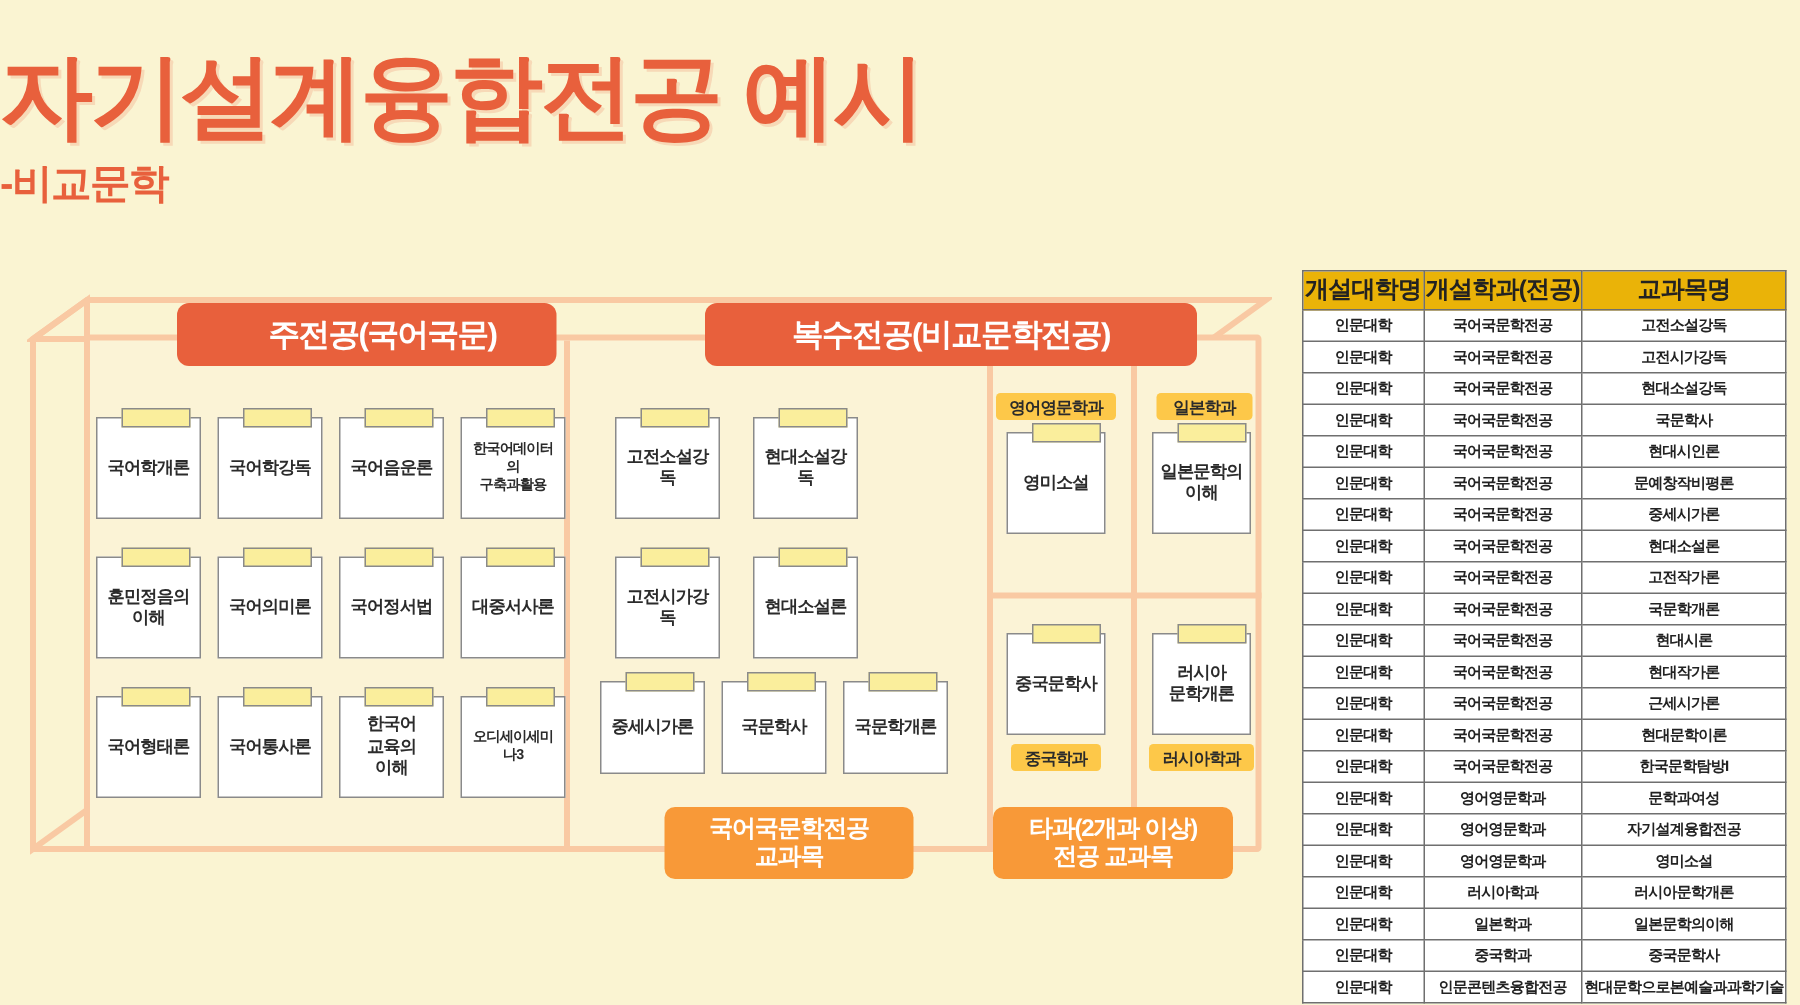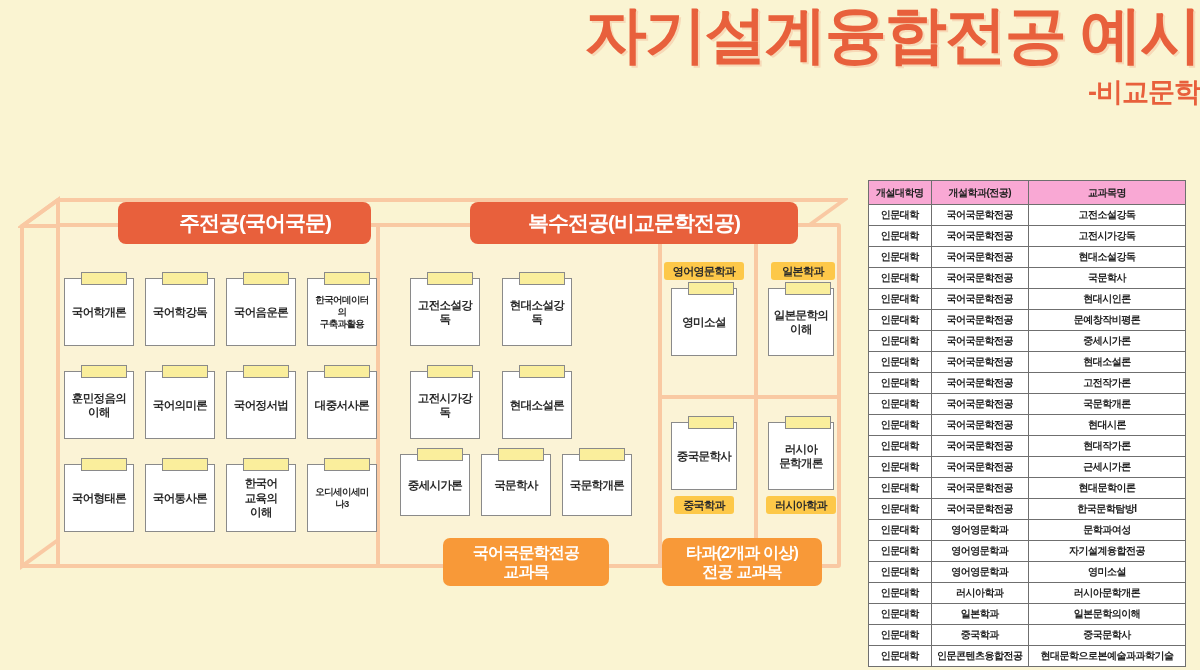--- a/index.html
+++ b/index.html
@@ -13,23 +13,23 @@
     position: relative;
     overflow: hidden;
     font-family: "Liberation Sans", "DejaVu Sans", sans-serif;
     color: #3a3a3a;
   }
 
   
   #title-block {
     position: absolute;
     left: 0;
-    top: 4px;
+    top: 34px;
     width: 1200px;
-    text-align: right;
+    text-align: left;
   }
   #main-title {
     font-size: 62px;
     font-weight: bold;
     color: #E8603C;
     letter-spacing: -2px;
     line-height: 1.0;
     text-shadow: 2px 2px 0 rgba(232,96,60,0.18);
   }
   #sub-title {
@@ -179,22 +179,22 @@
   #course-table th, #course-table td {
     border: 1px solid #6f6f6f;
     text-align: center;
     padding: 2px 1px;
     height: 16px;
     font-weight: bold;
     color: #222;
     white-space: nowrap;
   }
   #course-table th {
-    background: #f9a8d4;
-    font-size: 10px;
+    background: #eab308;
+    font-size: 16px;
     height: 19px;
   }
   #course-table td:nth-child(1) { width: 62px; }
   #course-table td:nth-child(2) { width: 96px; }
   #course-table td:nth-child(3) { width: 158px; }
 </style>
 </head>
 <body>
 
 <div id="title-block">

